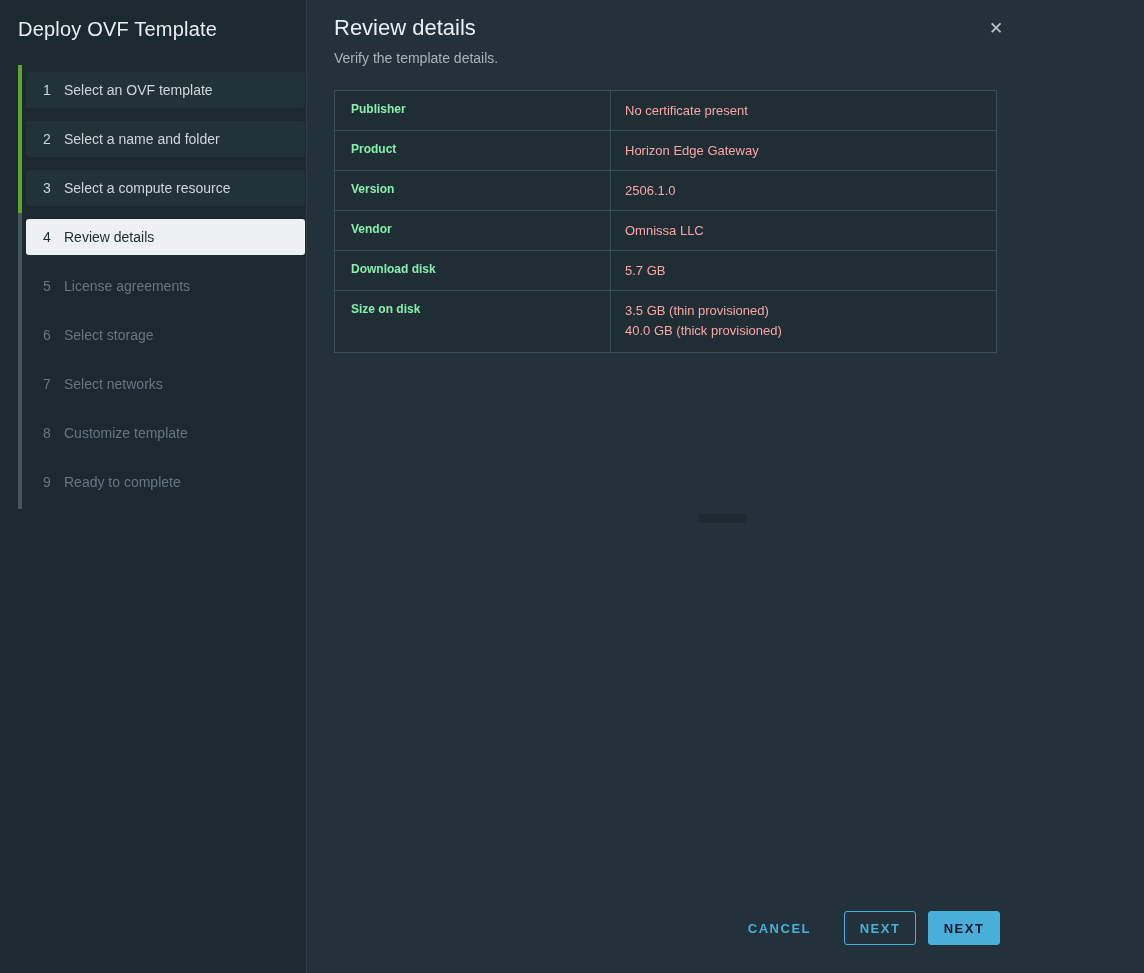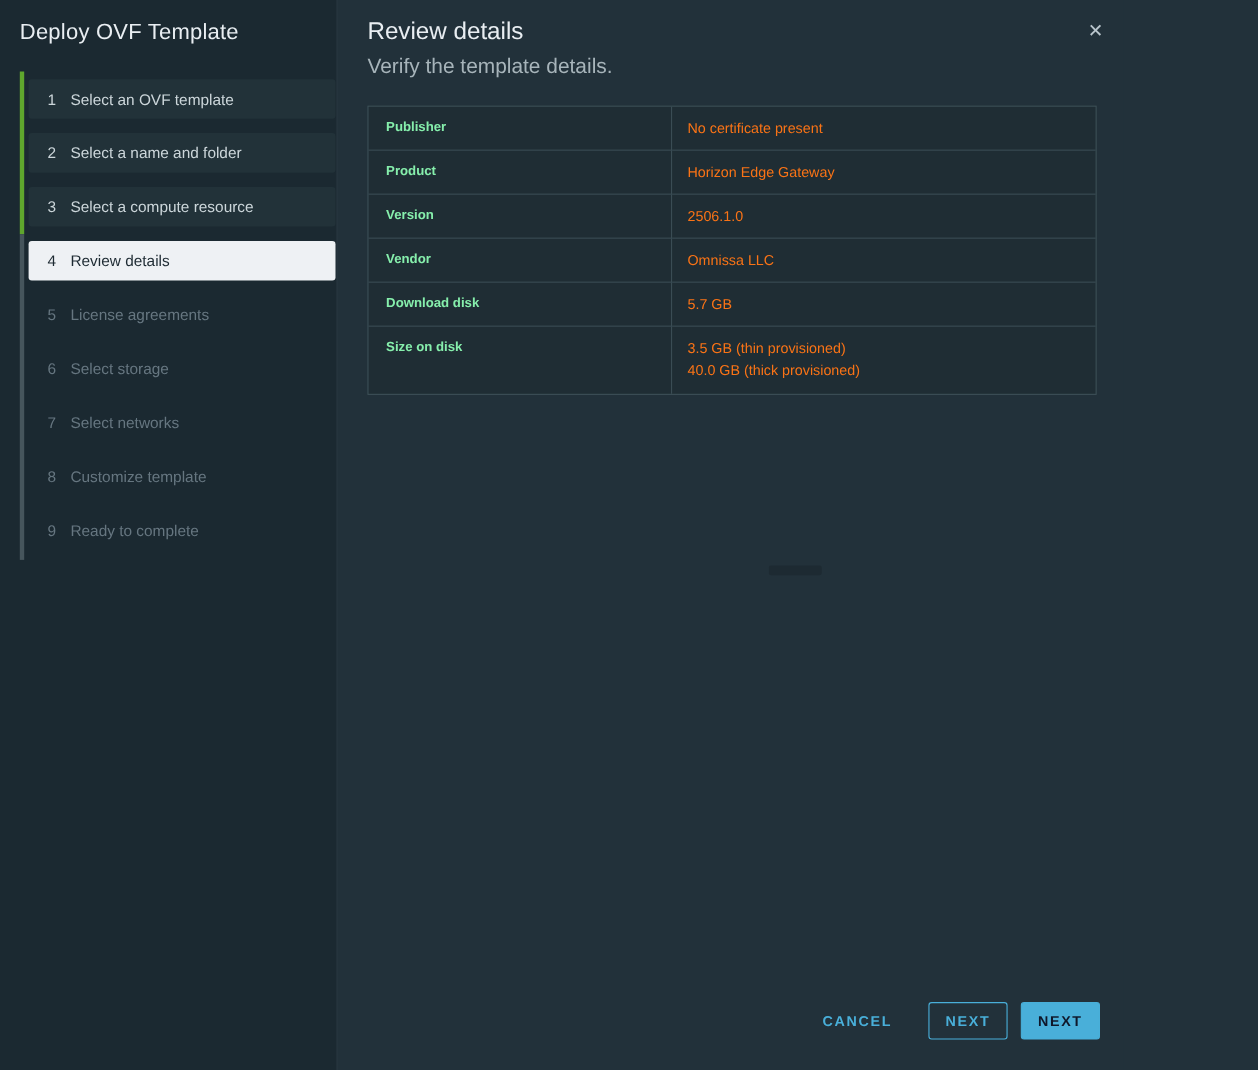--- a/index.html
+++ b/index.html
@@ -38,21 +38,21 @@
   .step .num { width:18px; text-align:center; margin-left:12px; flex-shrink:0; }
   .step .lbl { margin-left:8px; white-space:nowrap; }
   .step.completed { background:#223239; color:#ccd6da; cursor:pointer; }
   .step.active    { background:#eef1f4; color:#1d2a32; }
   .step.future    { background:transparent; color:#667680; }
 
   
   .main { flex:1; position:relative; background:#22313a; }
   .main-header { padding:14px 24px 0 27px; }
   .heading { font-size:22px; line-height:27px; color:#e9eef2; font-weight:400; }
-  .subheading { margin-top:9px; font-size:19px; color:#a7b4ba; }
+  .subheading { margin-top:9px; font-size:14px; color:#a7b4ba; }
   .close-btn {
     position:absolute; top:16px; right:13px;
     width:24px; height:24px;
     display:flex; align-items:center; justify-content:center;
     color:#b9c5cc; font-size:17px; line-height:1;
     cursor:pointer; user-select:none;
   }
 
   
   .info-table {
@@ -66,21 +66,21 @@
     border-bottom:1px solid #3a4c54;
     display:flex; flex-direction:column; justify-content:flex-start;
   }
   .cell.lbl-cell {
     border-right:1px solid #3a4c54;
     padding:11px 16px 10px 16px;
     font-size:12px; font-weight:bold; color:#86efac;
   }
   .cell.val-cell {
     padding:10px 14px 9px 14px;
-    font-size:13px; color:#f97316; line-height:20px;
+    font-size:13px; color:#fca5a5; line-height:20px;
   }
   .cell.last { border-bottom:none; }
   .cell.tall.lbl-cell { padding-bottom:36px; }
 
   
   .bg-artifact {
     position:absolute; left:392px; top:514px;
     width:48px; height:9px; border-radius:2px;
     background:#1d2a32;
   }

